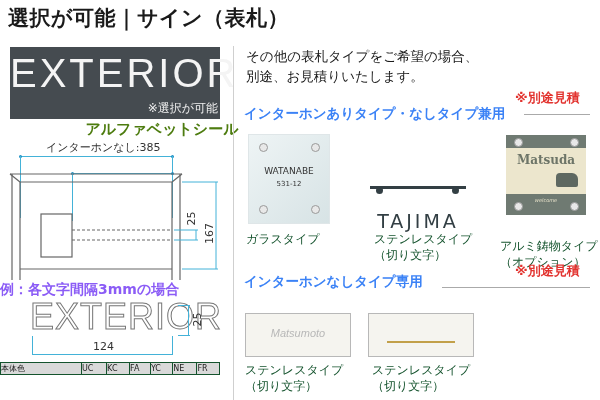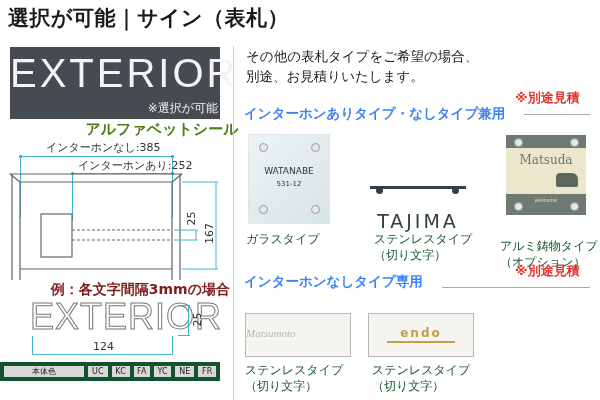--- a/index.html
+++ b/index.html
@@ -9,25 +9,25 @@
   .title { left:8px; top:4px; font-size:21px; font-weight:bold; letter-spacing:0.5px; color:#1a1a1a; white-space:nowrap; }
   .ext-box { left:10px; top:47px; width:210px; height:72px; background:#454b50; }
   .ext-word { left:0; top:4px; width:210px; text-align:center; color:#f4f4f4; font-size:40px; letter-spacing:3px;
               font-family:"Liberation Sans", sans-serif; }
   .ext-note { right:2px; bottom:2px; color:#f0f0f0; font-size:12px; }
   .sub-title { left:0; width:230px; top:120px; text-align:center; font-size:15px; font-weight:bold; color:#4d7c0f;margin-left:47px; }
   .dim-txt { font-size:11px; color:#333; white-space:nowrap; }
   .vline { position:absolute; width:1px; background:#43b2d8; }
   .hline { position:absolute; height:1px; background:#43b2d8; }
   .dot { position:absolute; width:3px; height:3px; background:#1b8fc4; border-radius:50%; }
-  .example-title { left:0; width:230px; top:281px; text-align:right; font-size:14px; font-weight:bold; color:#7f1d1d; }
+  .example-title { left:0; width:230px; top:281px; text-align:left; font-size:14px; font-weight:bold; color:#8b5cf6; }
   .outline-word { left:30px; top:296px; font-size:36px; color:#fff; letter-spacing:1px;
                   -webkit-text-stroke:1px #777; font-family:"Liberation Sans", sans-serif; }
   table.colors { position:absolute; left:0; top:362px; width:220px; border-collapse:collapse; font-size:8px; }
-  table.colors td { border:4px solid #14532d; text-align:center; padding:0 0; height:11px; line-height:11px; }
+  table.colors td { border:1px solid #14532d; padding:0 0; height:11px; line-height:11px; }
   table.colors tr.head td { background:#d9d9d9; }
   .divider { left:233px; top:46px; width:1px; height:354px; background:#cfcfcf; }
   .intro { left:246px; top:46px; font-size:13.5px; line-height:20px; color:#1a1a1a; white-space:nowrap; }
   .red-note { color:#e2332f; font-size:13px; font-weight:bold; white-space:nowrap; }
   .section-h { font-size:13.5px; font-weight:bold; color:#3b82f6; white-space:nowrap; }
   .sec-rule { height:1px; background:#aaa; }
   .cap { font-size:12px; line-height:16px; color:#14532d; white-space:nowrap; }
   .screw { position:absolute; width:7px; height:7px; border-radius:50%; background:#e8e8e8; border:1px solid #999; }
 </style>
 </head>
@@ -43,21 +43,20 @@
 <div class="abs sub-title">アルファベットシール</div>
 
 <div class="abs" style="left:0;top:140px;width:230px;height:140px;">
   <div class="abs dim-txt" style="left:46px;top:0px;">インターホンなし:385</div>
   <div class="hline" style="left:20px;top:16px;width:153px;"></div>
   <div class="dot" style="left:19px;top:15px;"></div>
     <div class="dot" style="left:171px;top:15px;"></div>
   <div class="vline" style="left:20px;top:16px;height:62px;"></div>
   <div class="vline" style="left:172px;top:16px;height:62px;"></div>
 
-  <div class="abs dim-txt" style="left:78px;top:18px;">インターホンあり:252</div>
   <div class="hline" style="left:72px;top:33px;width:101px;"></div>
   <div class="dot" style="left:71px;top:32px;"></div>
     <div class="dot" style="left:171px;top:32px;"></div>
   <div class="vline" style="left:72px;top:33px;height:48px;"></div>
 
   <svg class="abs" style="left:0;top:0;" width="230" height="140">
     <g stroke="#666" stroke-width="1.2" fill="none">
       <line x1="10" y1="34" x2="182" y2="34"></line>
       <line x1="10" y1="34" x2="20" y2="42"></line>
       <line x1="182" y1="34" x2="172" y2="42"></line>
@@ -142,41 +141,40 @@
   <div>ステンレスタイプ</div>
     <div>（切り文字）</div>
 </div>
 
 <div class="abs" style="left:506px;top:135px;width:80px;height:80px;background:#6f7a72;">
   <div class="abs" style="left:0;top:13px;width:80px;height:46px;background:#ece6cd;"></div>
   <div class="screw" style="left:8px;top:3px;"></div>
     <div class="screw" style="left:64px;top:3px;"></div>
   <div class="screw" style="left:8px;top:67px;"></div>
     <div class="screw" style="left:64px;top:67px;"></div>
-  <div class="abs" style="left:0;top:18px;width:80px;text-align:center;font-size:12px;font-weight:normal;color:#6d7568;font-family:'DejaVu Serif',serif;">Matsuda</div>
+  <div class="abs" style="left:0;top:18px;width:80px;text-align:center;font-size:12px;font-weight:bold;color:#6d7568;font-family:'DejaVu Serif',serif;">Matsuda</div>
   <div class="abs" style="left:50px;top:38px;width:22px;height:14px;background:#5e6861;border-radius:4px 6px 2px 2px;"></div>
   <div class="abs" style="left:0;top:62px;width:80px;text-align:center;font-size:5px;color:#e5e0c8;font-style:italic;">welcome</div>
 </div>
 <div class="abs cap" style="left:500px;top:238px;">
   <div>アルミ鋳物タイプ</div>
     <div>（オプション）</div>
 </div>
 
 <div class="abs red-note" style="left:515px;top:262px;">※別途見積</div>
 <div class="abs section-h" style="left:244px;top:273px;font-family:Liberation Mono, monospace;">インターホンなしタイプ専用</div>
 <div class="abs sec-rule" style="left:442px;top:287px;width:148px;"></div>
 
 <div class="abs" style="left:245px;top:313px;width:104px;height:42px;background:#f5f4ef;border:1px solid #b8b8b8;">
-  <div class="abs" style="left:0;top:13px;width:104px;font-size:11px;font-style:italic;color:#b8b8b8;font-family:Liberation Serif, serif;">Matsumoto</div>
+  <div class="abs" style="left:0;top:13px;width:104px;text-align:center;font-size:11px;font-style:italic;color:#b8b8b8;font-family:Liberation Sans, sans-serif;">Matsumoto</div>
 </div>
 <div class="abs cap" style="left:245px;top:362px;">
   <div>ステンレスタイプ</div>
     <div>（切り文字）</div>
 </div>
 
 <div class="abs" style="left:368px;top:313px;width:104px;height:42px;background:#f5f4ef;border:1px solid #b8b8b8;">
-  <div class="abs" style="left:0;top:12px;width:104px;text-align:center;font-size:12px;font-weight:bold;letter-spacing:2px;color:#c2a04a;">endo</div>
   <div class="abs" style="left:18px;top:27px;width:68px;height:2px;background:#c2a04a;"></div>
 </div>
 <div class="abs cap" style="left:372px;top:362px;">
   <div>ステンレスタイプ</div>
     <div>（切り文字）</div>
 </div>
 
 </body></html>

